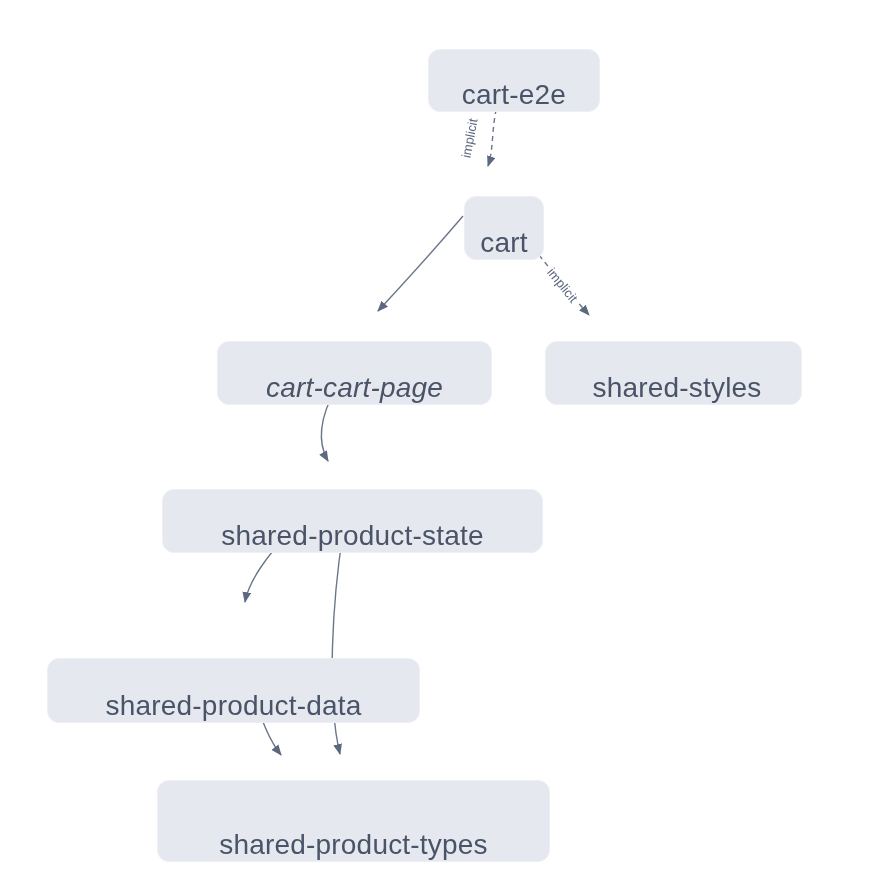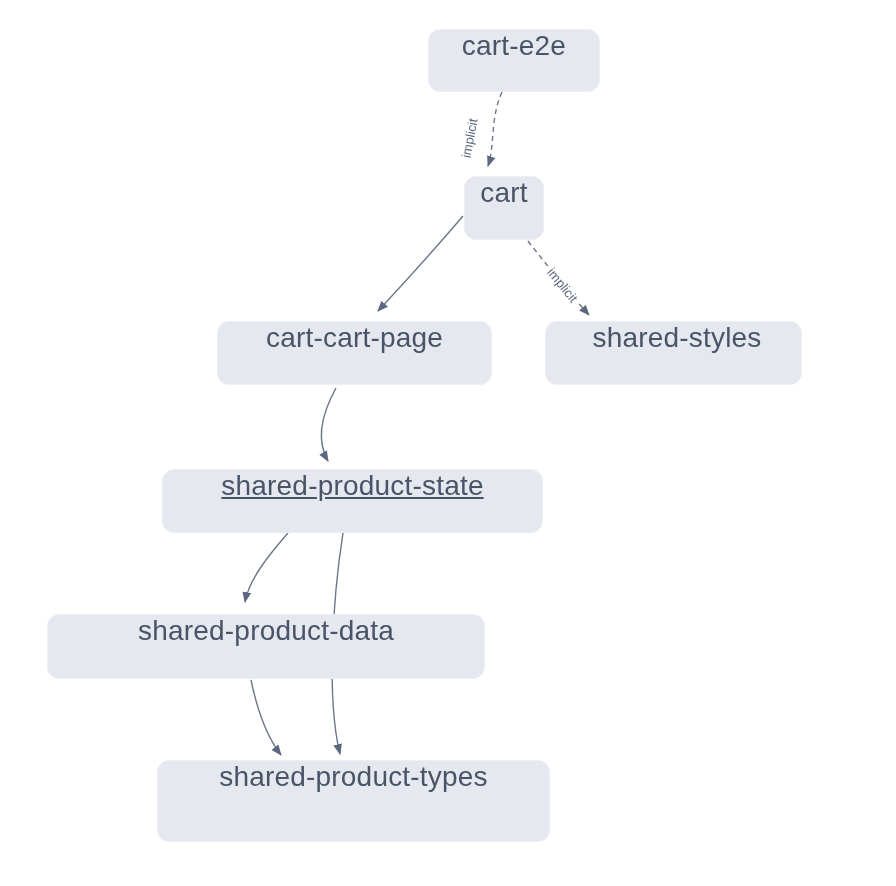--- a/index.html
+++ b/index.html
@@ -40,27 +40,28 @@
     stroke-linejoin: round;
   }
   .node {
     position: absolute;
     z-index: 2;
     box-sizing: border-box;
     background: #e5e8ee;
     border: 1px solid #edeff5;
     border-radius: 12px;
     display: flex;
-    align-items: flex-start;
+    align-items: flex-end;
     justify-content: center;
     color: #4a5468;
     font-size: 28px;
     letter-spacing: 0.2px;
     cursor: pointer;
     white-space: nowrap;
+    margin-top: 20px;
   }
 </style>
 </head>
 <body>
 
 <div class="canvas">
 
   <svg class="edges-layer" width="896" height="886" viewBox="0 0 896 886">
     <defs>
       <marker id="arrow" viewBox="0 0 10 8" refX="9" refY="4" markerWidth="11" markerHeight="9" markerUnits="userSpaceOnUse" orient="auto">
@@ -88,33 +89,33 @@
   </svg>
 
   <div class="node" style="left:428px; top:29px;  width:172px; height:63px;">
     <span>cart-e2e</span>
   </div>
 
   <div class="node" style="left:464px; top:176px; width:80px;  height:64px;">
     <span>cart</span>
   </div>
 
-  <div class="node" style="left:217px; top:321px; width:275px; height:64px;">
+  <div class="node" style="left:217px; top:321px; width:275px; height:64px;font-style:italic;">
     <span>cart-cart-page</span>
   </div>
 
   <div class="node" style="left:545px; top:321px; width:257px; height:64px;padding-left:7px;">
     <span>shared-styles</span>
   </div>
 
-  <div class="node" style="left:162px; top:469px; width:381px; height:64px;text-decoration:underline;">
+  <div class="node" style="left:162px; top:469px; width:381px; height:64px;">
     <span>shared-product-state</span>
   </div>
 
-  <div class="node" style="left:47px;  top:614px; width:438px; height:65px;">
+  <div class="node" style="left:47px;  top:638px; width:373px; height:65px;">
     <span>shared-product-data</span>
   </div>
 
   <div class="node" style="left:157px; top:760px; width:393px; height:82px;">
     <span>shared-product-types</span>
   </div>
 
 </div>
 
 </body></html>

